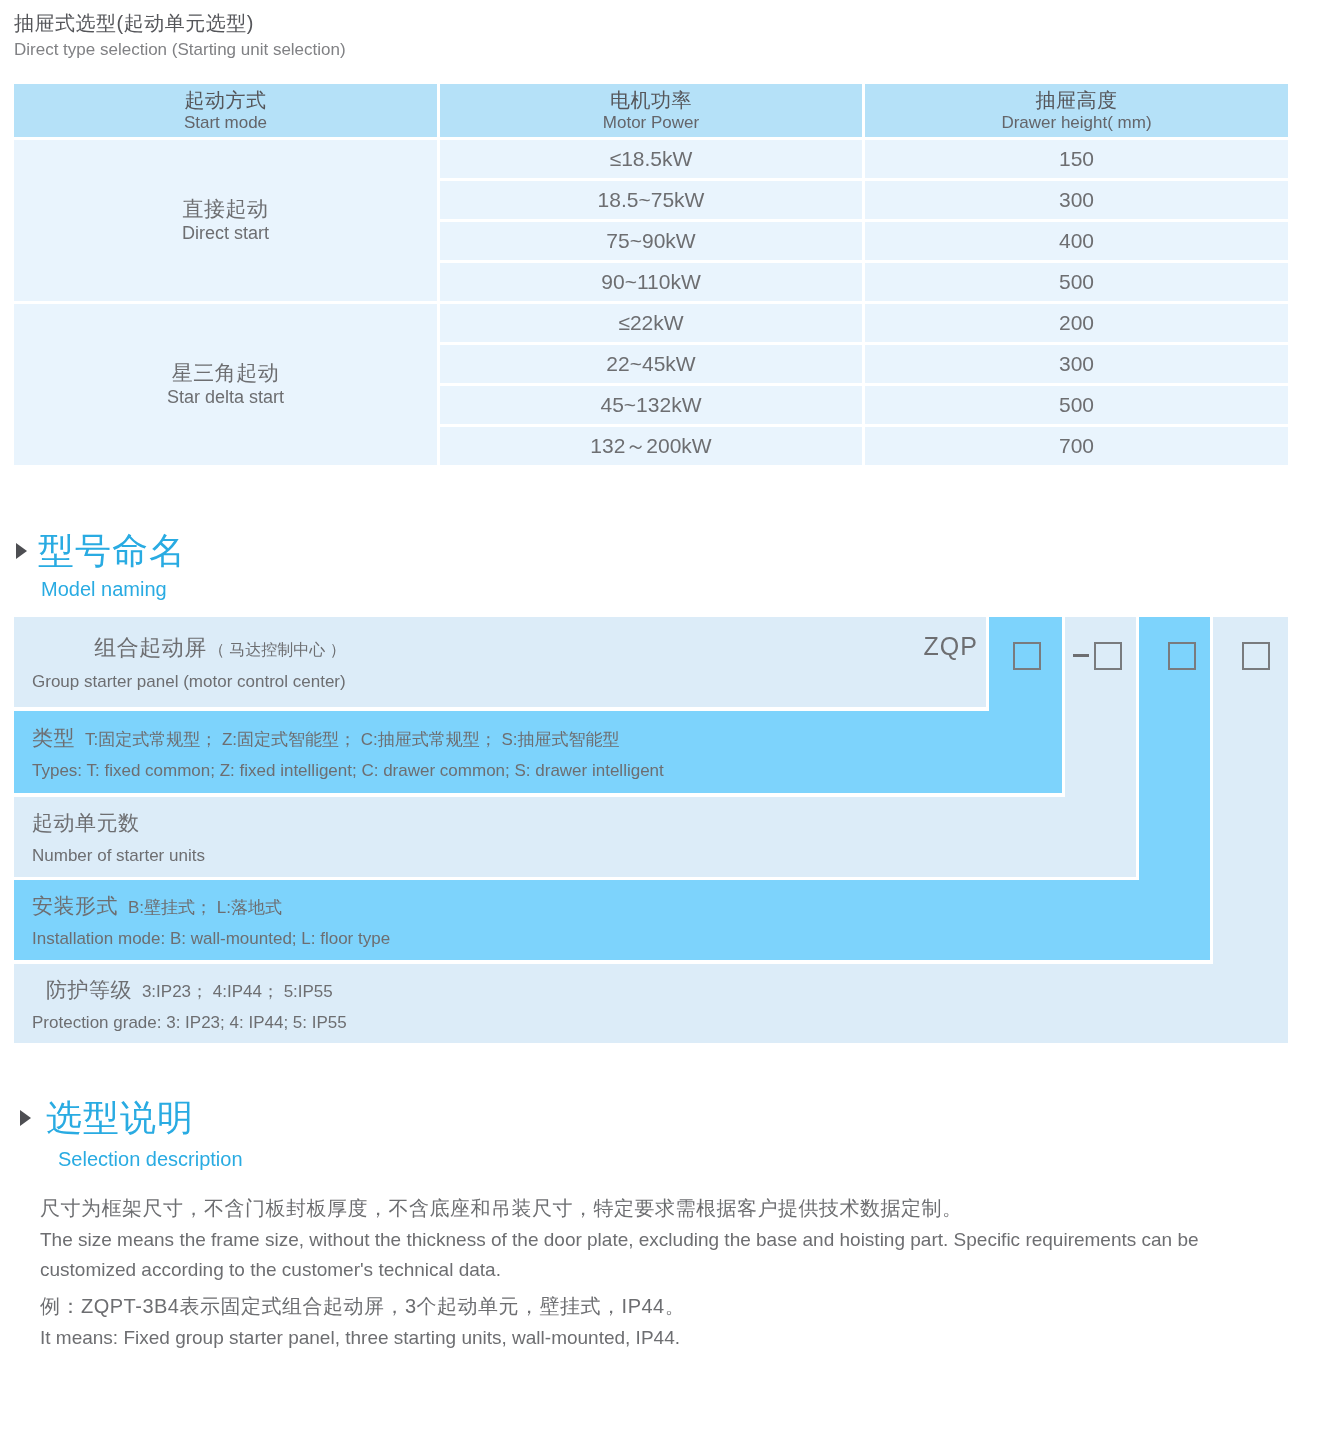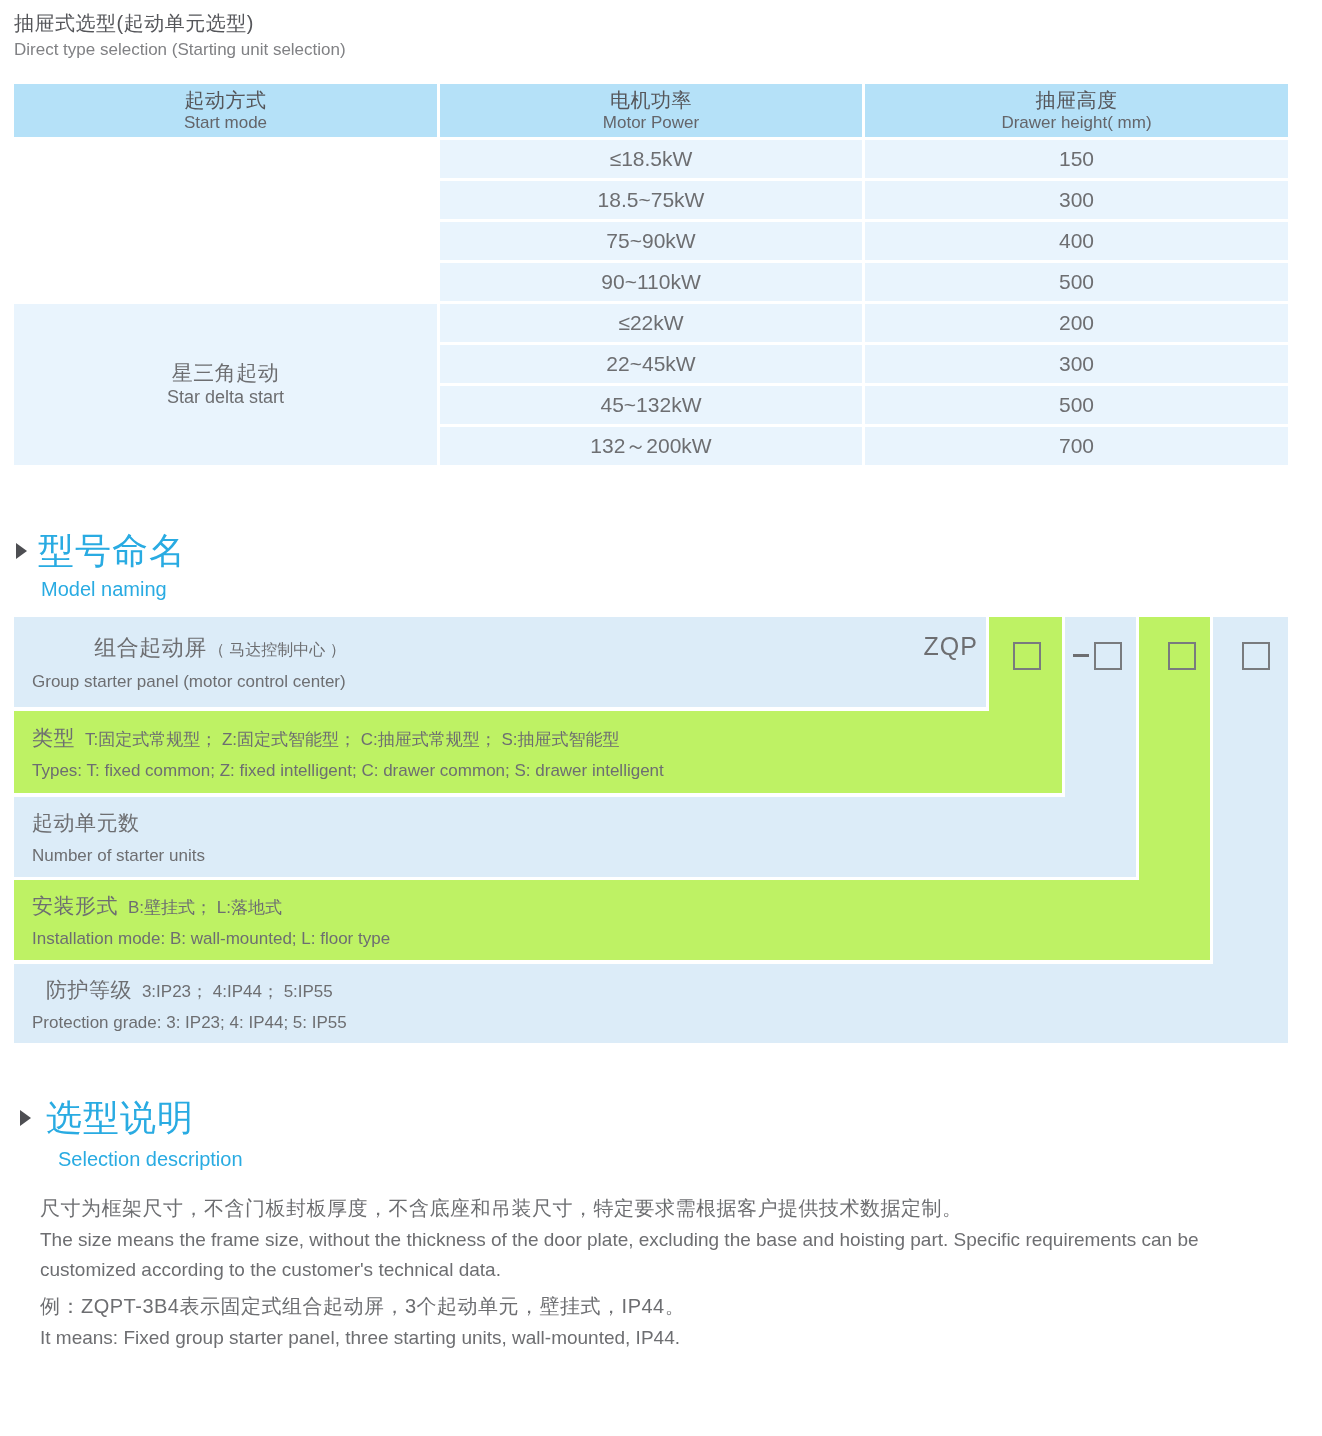--- a/index.html
+++ b/index.html
@@ -29,21 +29,21 @@
 
   
   .sec-arrow{position:absolute;width:0;height:0;border-left:11px solid #4d4e52;
              border-top:8px solid transparent;border-bottom:8px solid transparent;}
   .sec-title-cn{position:absolute;font-size:36px;color:#29abe2;letter-spacing:1px;}
   .sec-title-en{position:absolute;font-size:20px;color:#29abe2;}
 
   
   .nm-block{position:absolute;box-sizing:border-box;}
   .bg-blue{background:#dcecf8;}
-  .bg-gray{background:#bef264;}
+  .bg-gray{background:#7dd3fc;}
   .nm-row-text{position:absolute;left:32px;}
   .nm-cn{white-space:nowrap;}
   .nm-cn .lbl{font-size:21px;color:#6d6e71;letter-spacing:.5px;}
   .nm-cn .det{font-size:17px;color:#6d6e71;margin-left:10px;}
   .nm-en{font-size:17px;color:#6d6e71;margin-top:9px;}
   .nm-prefix{position:absolute;font-size:25px;color:#6d6e71;letter-spacing:1px;}
   .nm-box{position:absolute;width:24px;height:24px;border:2px solid #797b7e;background:transparent;}
   .nm-dash{position:absolute;width:16px;height:3px;background:#6d6e71;}
 
   
@@ -67,20 +67,24 @@
     </div>
     <div class="th" style="grid-column:2;grid-row:1;">
       <div class="cn">电机功率</div>
       <div class="en">Motor Power</div>
     </div>
     <div class="th" style="grid-column:3;grid-row:1;">
       <div class="cn">抽屉高度</div>
       <div class="en">Drawer height( mm)</div>
     </div>
 
+    <div class="td-group" style="grid-column:1;grid-row:2 / span 4;">
+      <div class="cn">直接起动</div>
+      <div class="en">Direct start</div>
+    </div>
     <div class="td" style="grid-column:2;grid-row:2;">≤18.5kW</div>
     <div class="td" style="grid-column:3;grid-row:2;">150</div>
     <div class="td" style="grid-column:2;grid-row:3;">18.5~75kW</div>
     <div class="td" style="grid-column:3;grid-row:3;">300</div>
     <div class="td" style="grid-column:2;grid-row:4;">75~90kW</div>
     <div class="td" style="grid-column:3;grid-row:4;">400</div>
     <div class="td" style="grid-column:2;grid-row:5;">90~110kW</div>
     <div class="td" style="grid-column:3;grid-row:5;">500</div>
 
     <div class="td-group" style="grid-column:1;grid-row:6 / span 4;">

